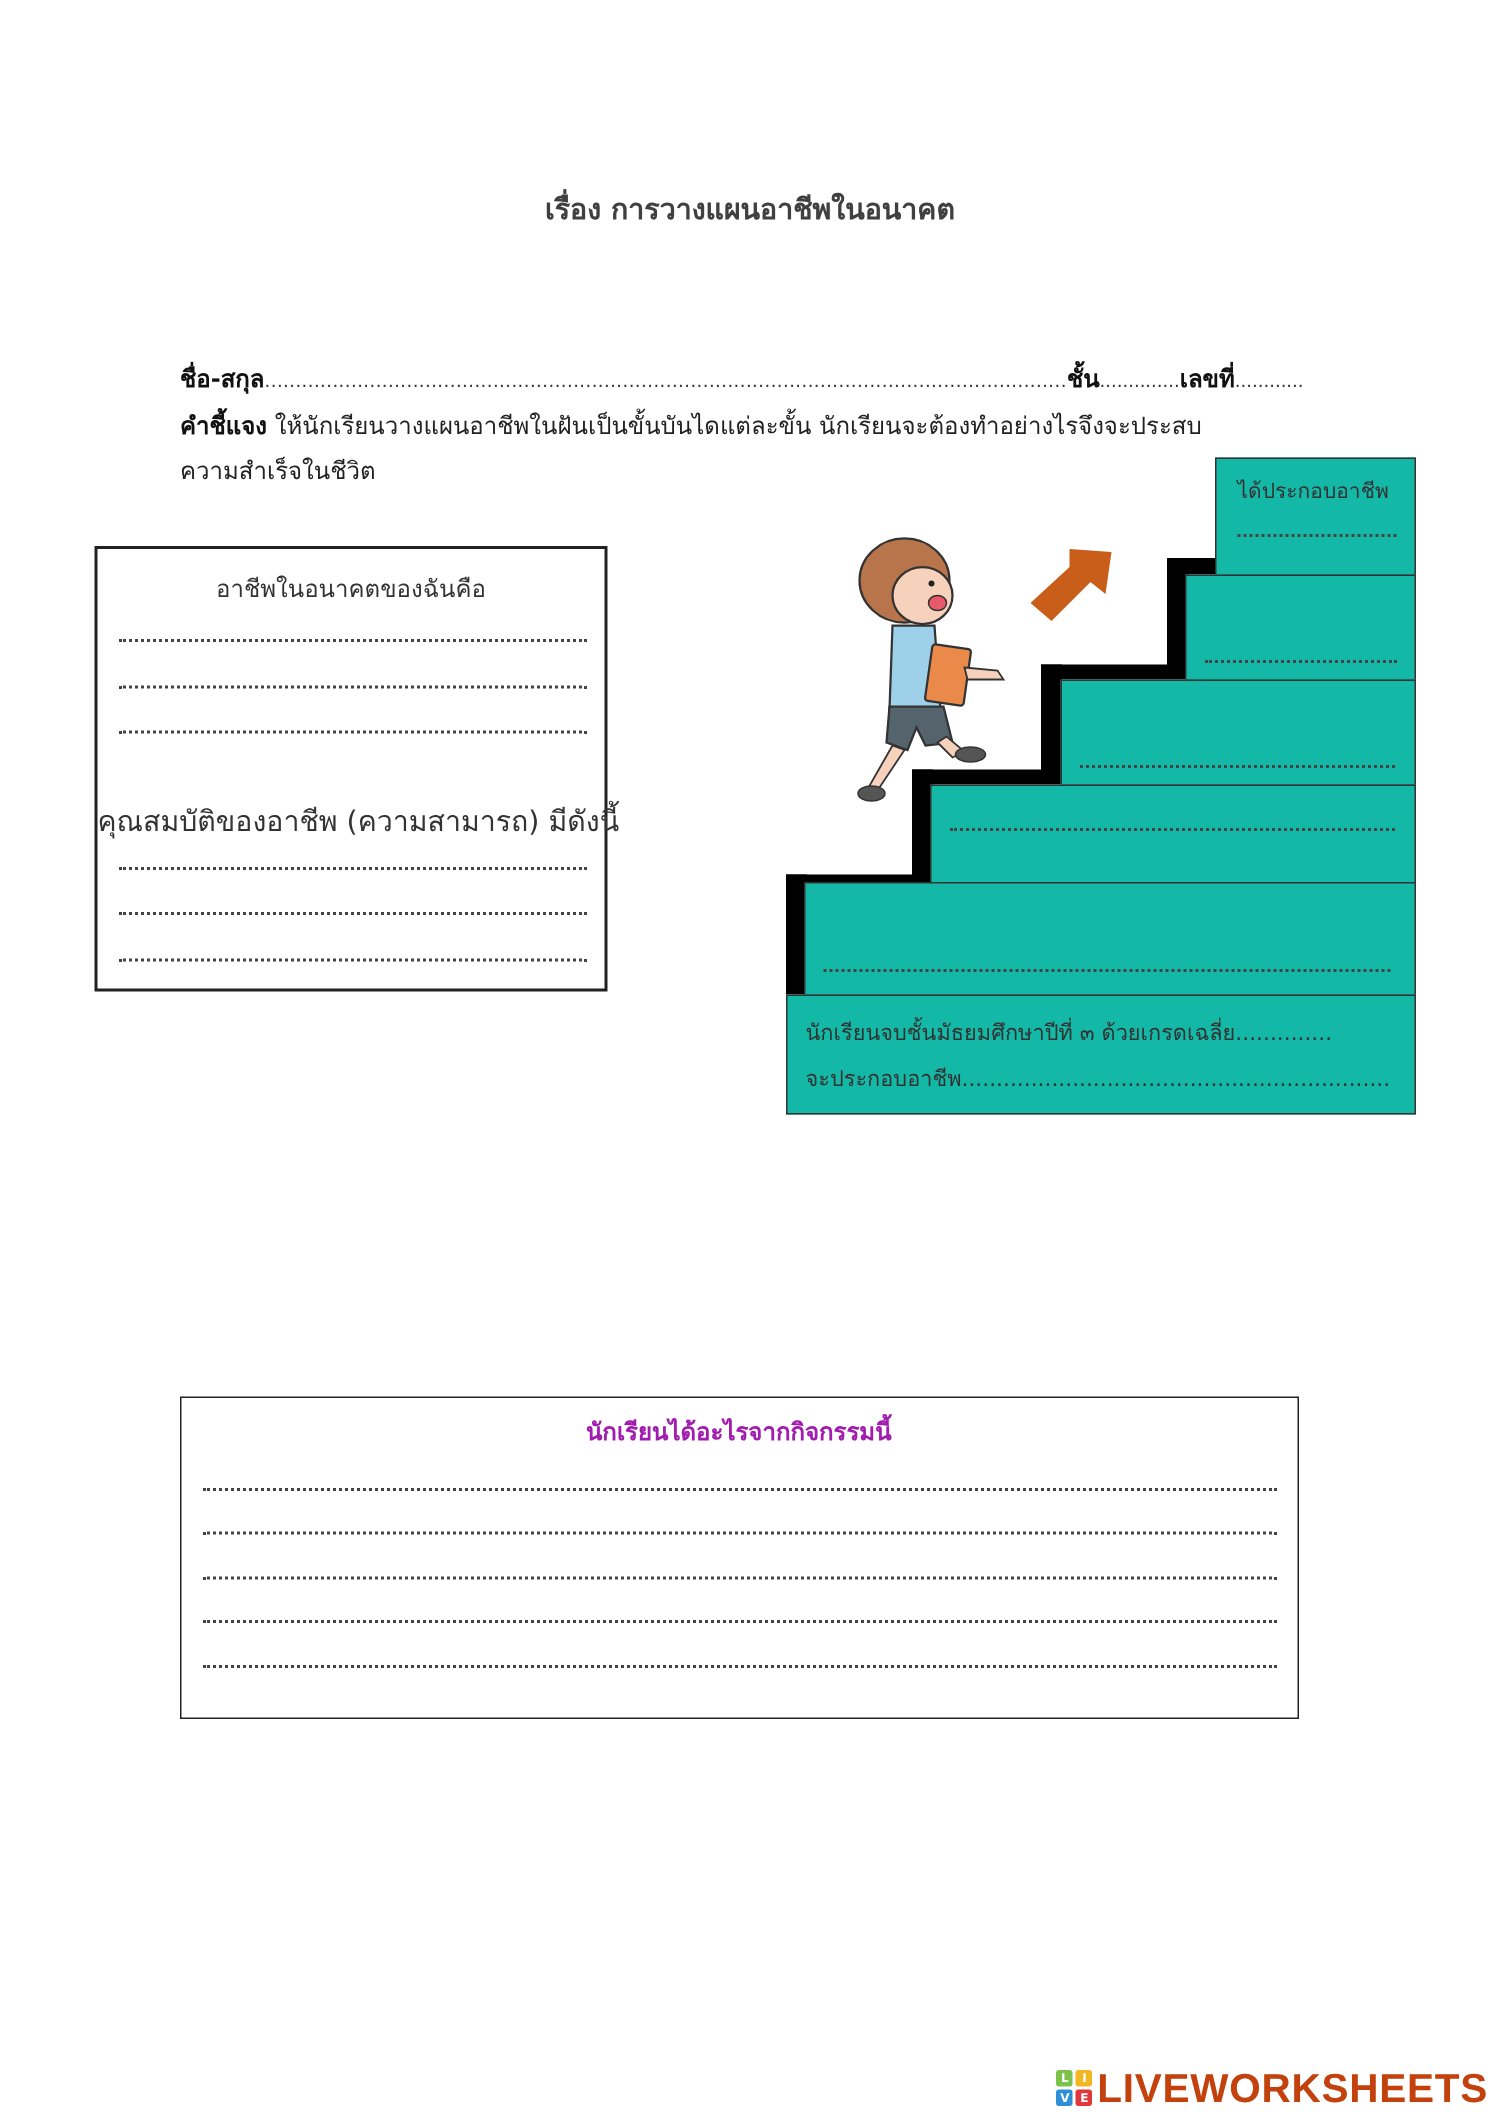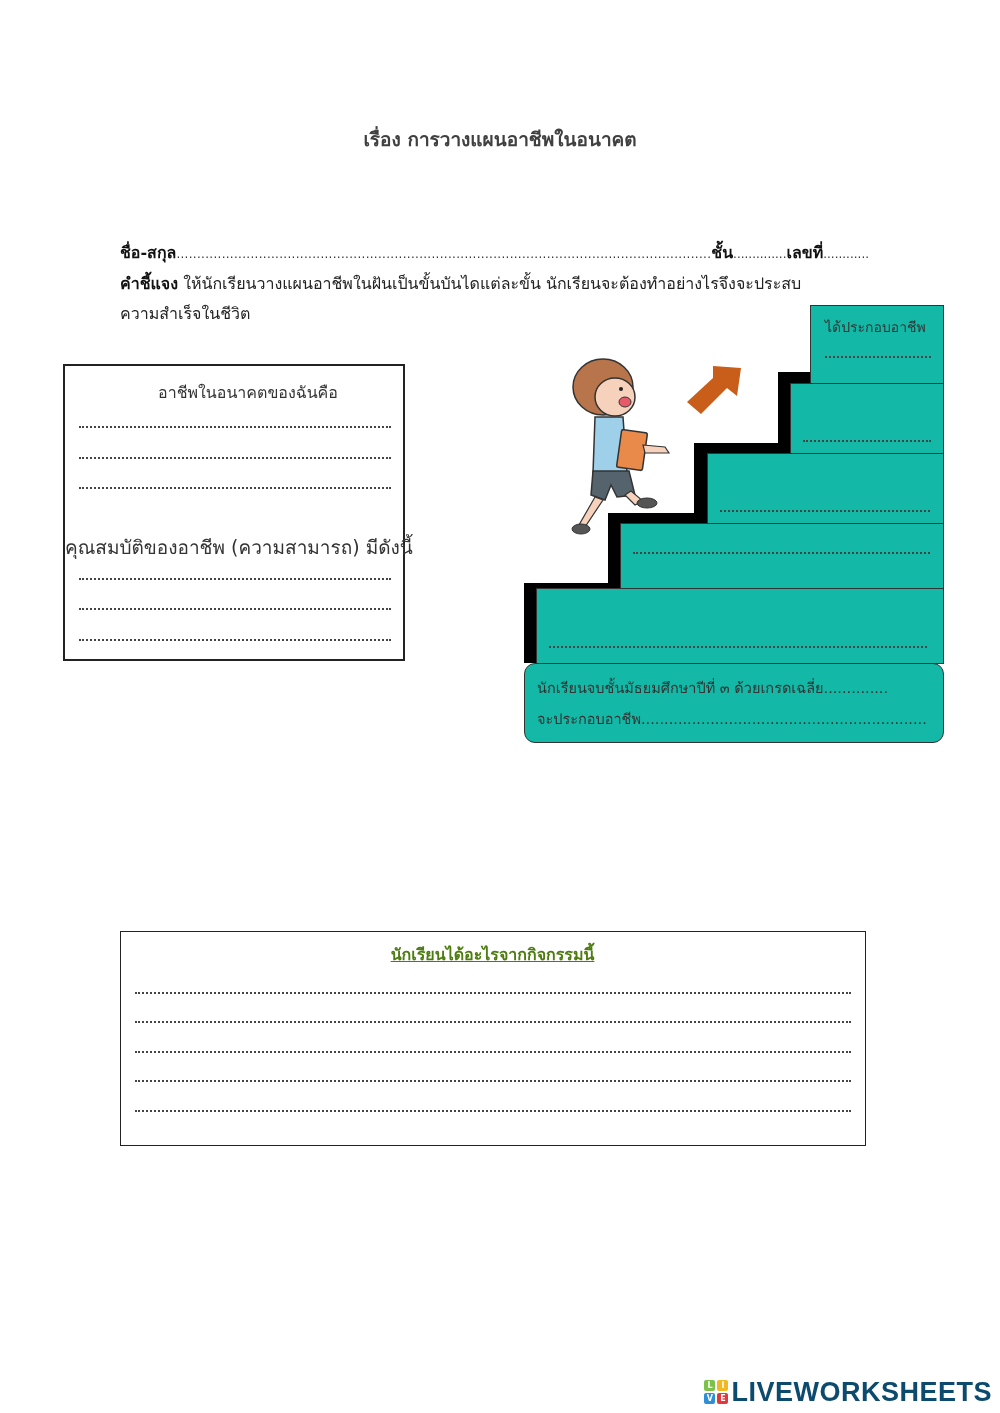--- a/index.html
+++ b/index.html
@@ -12,38 +12,38 @@
     .dots { color: #333; letter-spacing: 0; }
     .box { position: absolute; border: 2px solid #222; background: #fff; box-sizing: border-box; }
     .box-thin { position: absolute; border: 1px solid #333; background: #14b8a6; box-sizing: border-box; }
     .center { text-align: center; }
     .dotline { position: absolute; border-bottom: 2px dotted #444; height: 0; }
     .label { position: absolute; font-size: 15px; color: #333; white-space: nowrap; }
     .black { position: absolute; background: #000; }
     .logo { right: 8px; bottom: 6px; height: 30px; display: flex; align-items: center; }
     .logo-grid { display: grid; grid-template-columns: 11px 11px; grid-template-rows: 11px 11px; gap: 2px; margin-right: 3px; }
     .logo-grid span { display: flex; align-items: center; justify-content: center; font-size: 8px; font-weight: bold; color: #fff; border-radius: 2px; }
-    .logo-text { font-family: "Liberation Sans", sans-serif; font-weight: bold; font-size: 27px; color: #0c4a6e; letter-spacing: 0.5px; }
+    .logo-text { font-family: "Liberation Sans", sans-serif; font-weight: bold; font-size: 27px; color: #c2410c; letter-spacing: 0.5px; }
   </style>
 </head>
 <body>
 
 <div class="abs title">เรื่อง การวางแผนอาชีพในอนาคต</div>
 
 <div class="abs row" style="top:196px;">
   <span class="b">ชื่อ-สกุล</span><span class="dots" style="font-size:12px;letter-spacing:0.3px;">..................................................................................................................................</span><span class="b">ชั้น</span><span class="dots" style="font-size:12px;">..............</span><span class="b">เลขที่</span><span class="dots" style="font-size:12px;">............</span>
 </div>
 
 <div class="abs row" style="top:227px;">
   <span class="b">คำชี้แจง</span><span> ให้นักเรียนวางแผนอาชีพในฝันเป็นขั้นบันไดแต่ละขั้น นักเรียนจะต้องทำอย่างไรจึงจะประสบ</span>
 </div>
 <div class="abs row" style="top:257px;">ความสำเร็จในชีวิต</div>
 
 <div class="box" style="left:63px; top:364px; width:342px; height:297px;">
-  <div class="label center" style="left:14px; width:338px; top:14px; font-size:16px;">อาชีพในอนาคตของฉันคือ</div>
+  <div class="label center" style="left:0; width:338px; top:14px; font-size:16px;">อาชีพในอนาคตของฉันคือ</div>
   <div class="dotline" style="left:14px; width:312px; top:60px;"></div>
   <div class="dotline" style="left:14px; width:312px; top:91px;"></div>
   <div class="dotline" style="left:14px; width:312px; top:121px;"></div>
   <div class="label center" style="left:0; width:338px; top:166px; font-size:19px;">คุณสมบัติของอาชีพ (ความสามารถ) มีดังนี้</div>
   <div class="dotline" style="left:14px; width:312px; top:212px;"></div>
   <div class="dotline" style="left:14px; width:312px; top:242px;"></div>
   <div class="dotline" style="left:14px; width:312px; top:273px;"></div>
 </div>
 
 <div class="abs" style="left:565px; top:355px; width:110px; height:185px;">
@@ -95,27 +95,27 @@
 </div>
 <div class="box-thin" style="left:707px; top:453px; width:237px; height:71px;">
   <div class="dotline" style="left:12px; width:210px; top:56px;"></div>
 </div>
 <div class="box-thin" style="left:620px; top:523px; width:324px; height:66px;">
   <div class="dotline" style="left:12px; width:297px; top:28px;"></div>
 </div>
 <div class="box-thin" style="left:536px; top:588px; width:408px; height:76px;">
   <div class="dotline" style="left:12px; width:378px; top:57px;"></div>
 </div>
-<div class="box-thin" style="left:524px; top:663px; width:420px; height:80px;border-radius:11px;">
+<div class="box-thin" style="left:524px; top:663px; width:420px; height:80px;">
   <div class="label" style="left:12px; top:12px; font-size:14.5px;">นักเรียนจบชั้นมัธยมศึกษาปีที่ ๓ ด้วยเกรดเฉลี่ย..............</div>
   <div class="label" style="left:12px; top:43px; font-size:14.5px;">จะประกอบอาชีพ..............................................................</div>
 </div>
 
 <div class="box" style="left:120px; top:931px; width:746px; height:215px; border-width:1.5px;">
-  <div class="label center b" style="left:0; width:743px; top:10px; font-size:16px; color:#4d7c0f;text-decoration:underline;">นักเรียนได้อะไรจากกิจกรรมนี้</div>
+  <div class="label center b" style="left:0; width:743px; top:10px; font-size:16px; color:#a21caf;">นักเรียนได้อะไรจากกิจกรรมนี้</div>
   <div class="dotline" style="left:14px; width:716px; top:60px;"></div>
   <div class="dotline" style="left:14px; width:716px; top:89px;"></div>
   <div class="dotline" style="left:14px; width:716px; top:119px;"></div>
   <div class="dotline" style="left:14px; width:716px; top:148px;"></div>
   <div class="dotline" style="left:14px; width:716px; top:178px;"></div>
 </div>
 
 <div class="abs logo">
   <div class="logo-grid">
     <span style="background:#7cc24a;">L</span>

